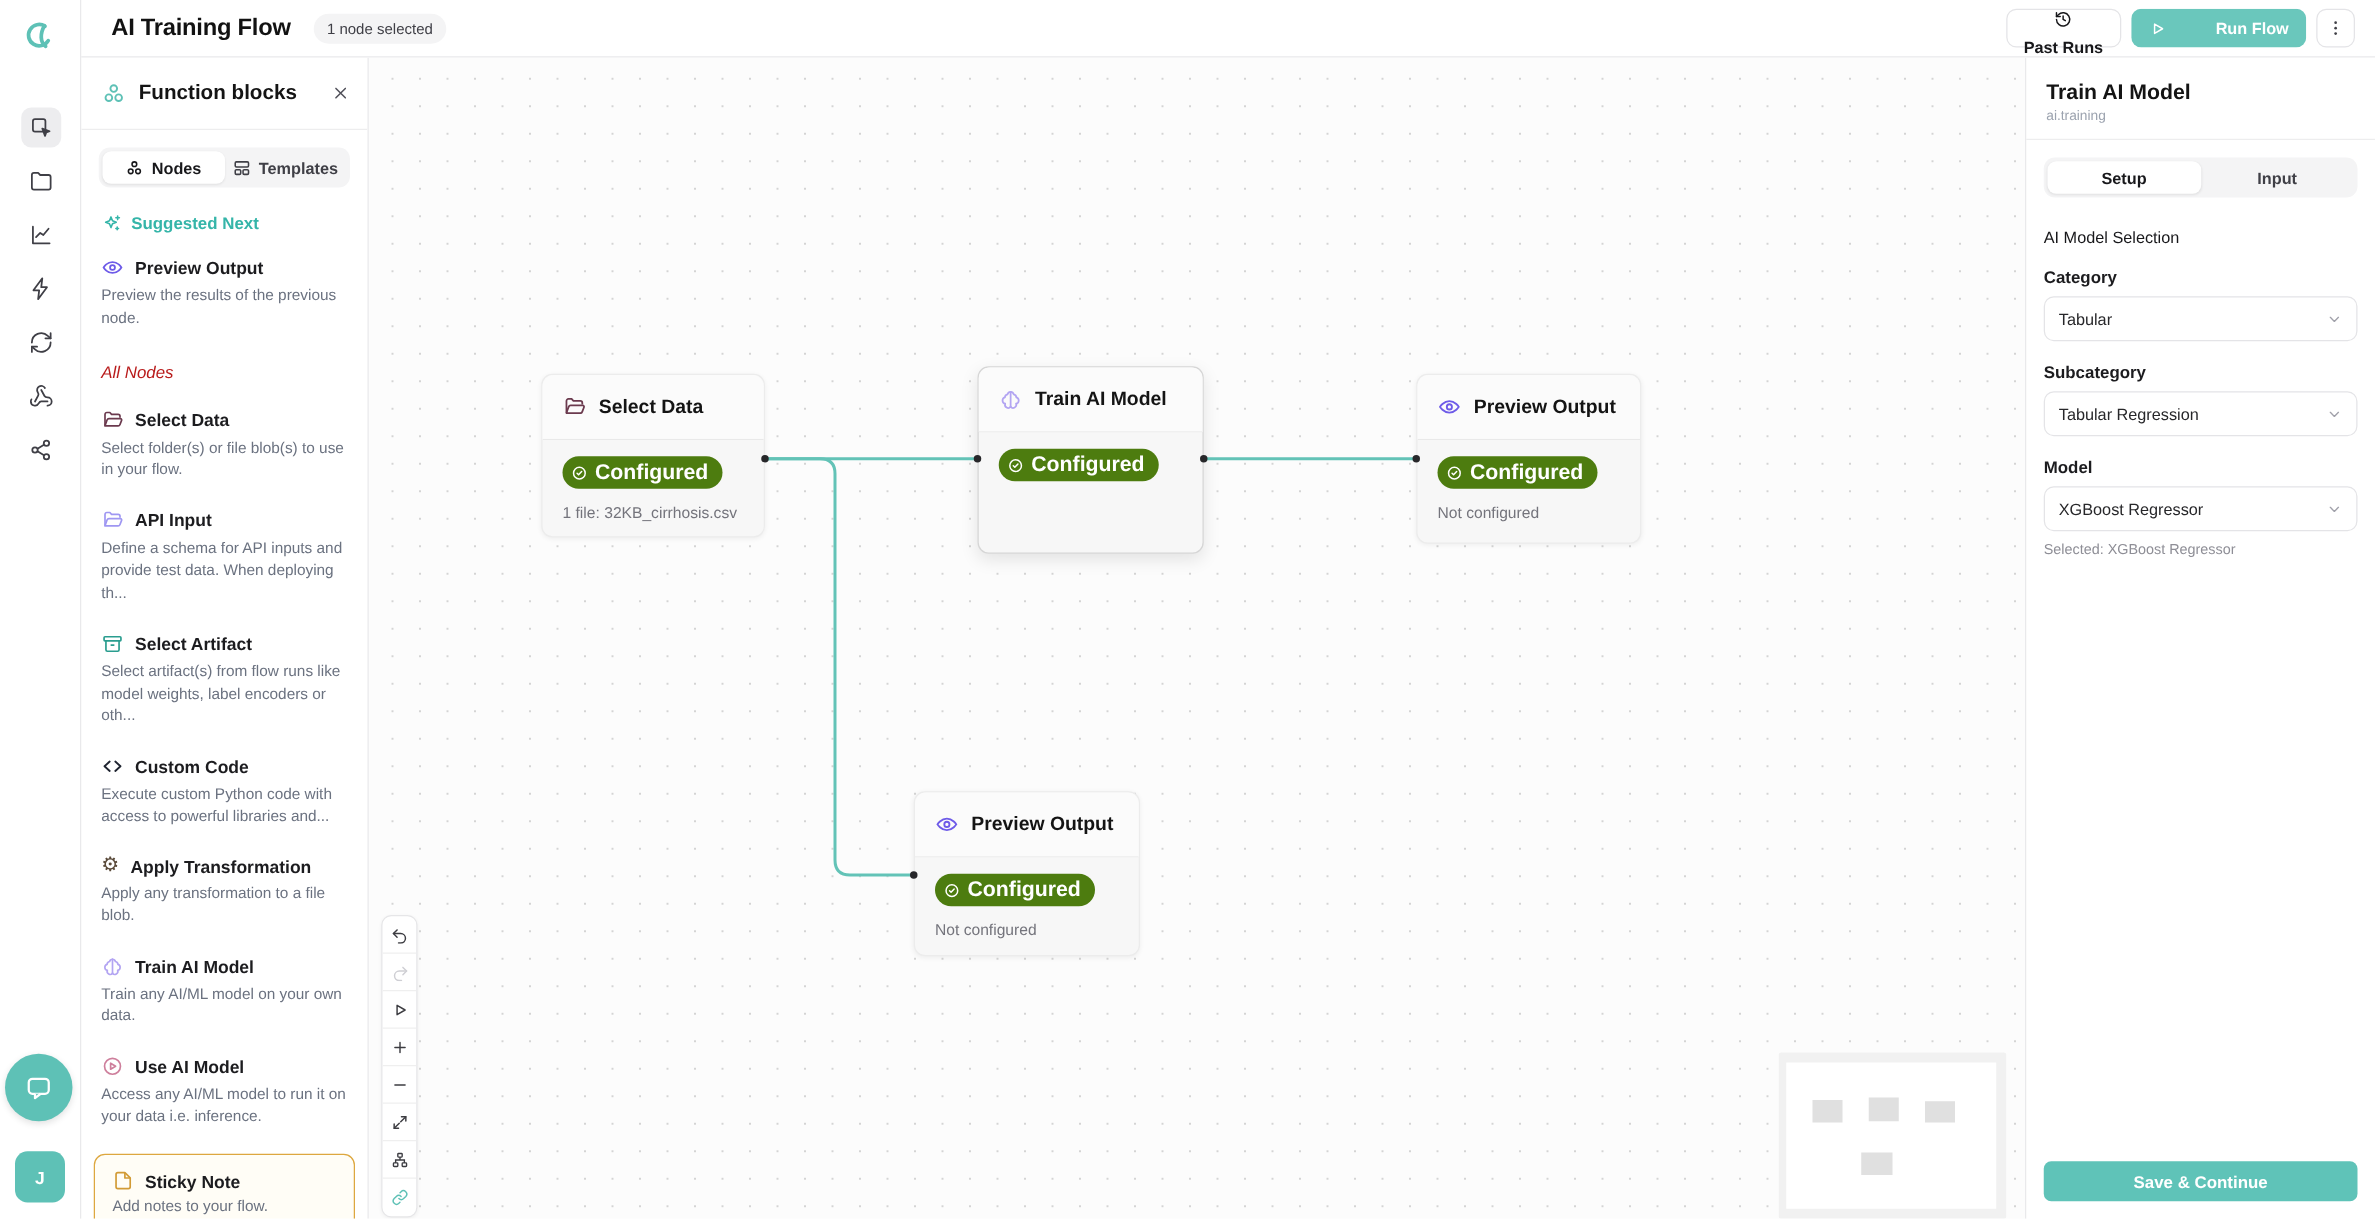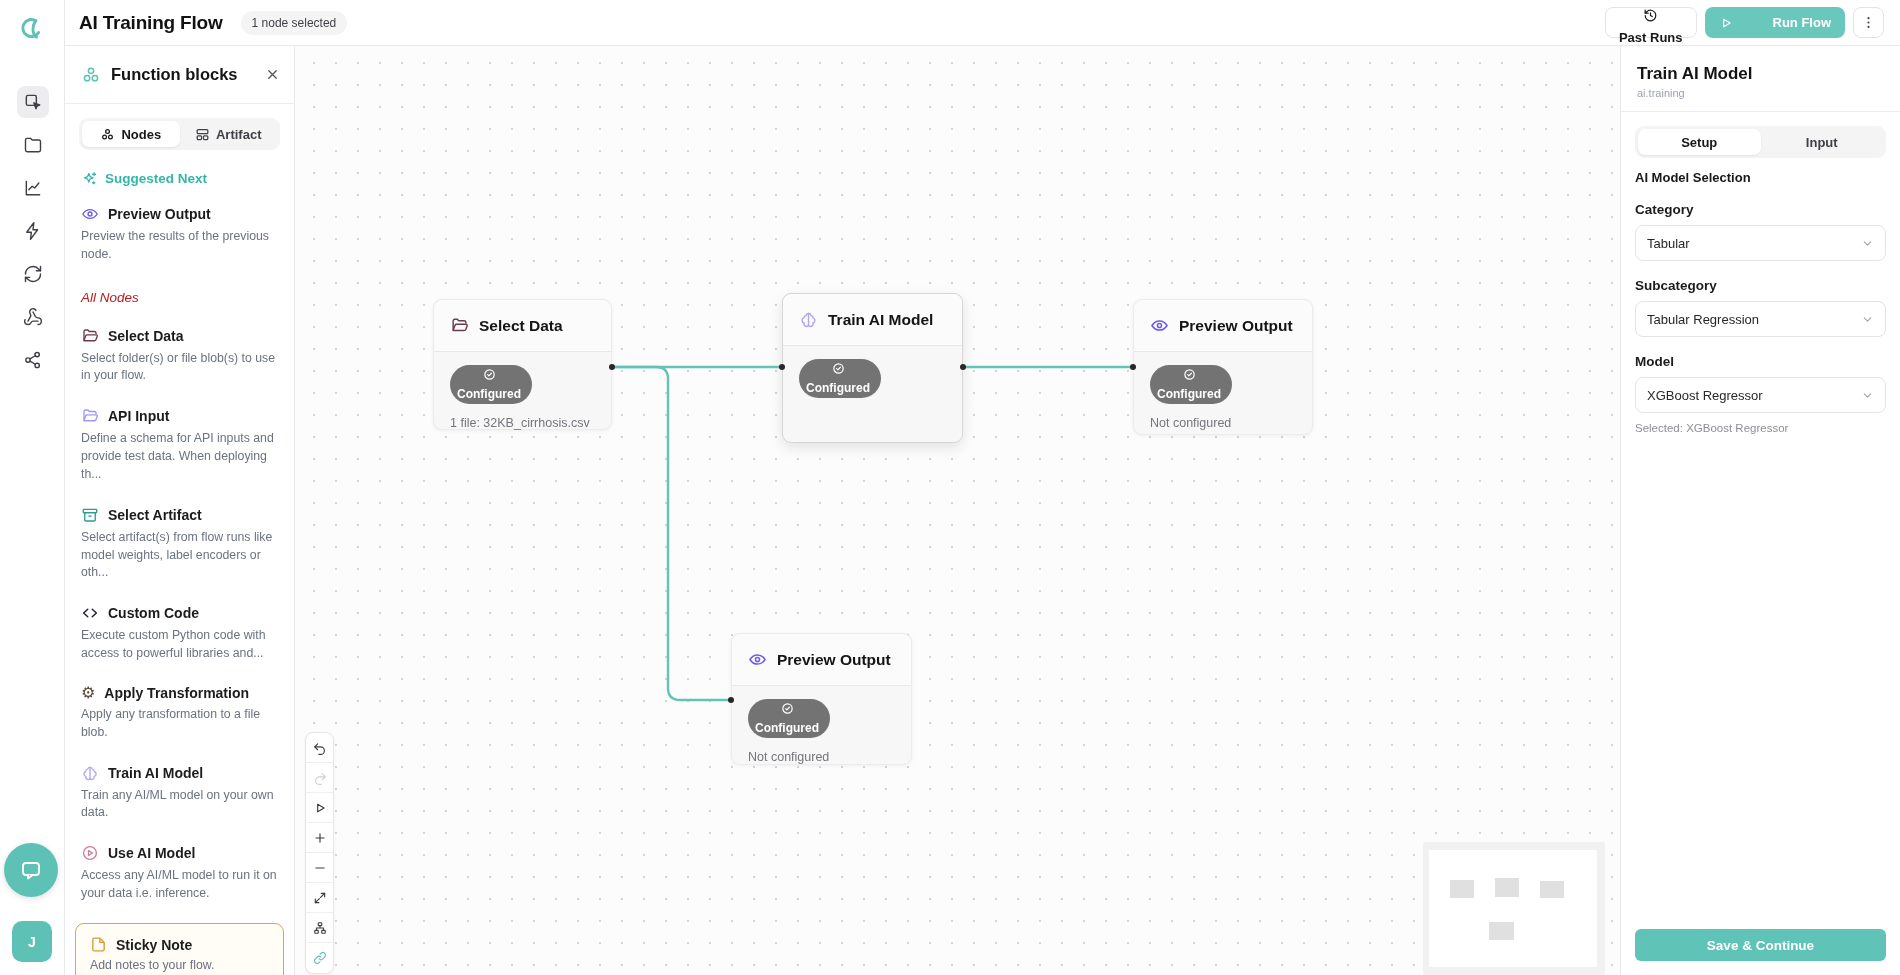--- a/index.html
+++ b/index.html
@@ -28,21 +28,21 @@
     box-shadow:0 2px 6px rgba(0,0,0,.12);
   }
   .rail-avatar {
     position:absolute; left:12px; bottom:13px; width:40px; height:41px; border-radius:10px;
     background:#5EC1B6; color:#fff; font-weight:700; font-size:14px;
     display:flex; align-items:center; justify-content:center; cursor:pointer;
   }
 
   
   .header {
-    position:absolute; left:53px; right:0; top:0; height:46px; background:#fff;
+    position:absolute; left:63px; right:0; top:0; height:46px; background:#fff;
     border-bottom:1px solid #e9e9eb; display:flex; align-items:center; z-index:25; padding:0 16px 0 26px;
   }
   .header-title { font-size:19px; font-weight:700; color:#121212; letter-spacing:-.2px; }
   .header-badge {
     margin-left:18px; background:#f4f4f5; color:#3f3f46; font-size:12px;
     padding:5px 11px; border-radius:999px;
   }
   .header-right { margin-left:auto; display:flex; align-items:center; gap:8px; }
   .btn {
     display:inline-flex; align-items:center; gap:7px; height:31px; padding:0 13px;
@@ -99,22 +99,22 @@
     box-shadow:0 1px 4px rgba(0,0,0,.06); z-index:2; cursor:pointer;
   }
   .fnode.selected { border-color:#d6d6d6; box-shadow:0 5px 14px rgba(0,0,0,.10); }
   .fnode-head {
     display:flex; align-items:center; gap:10px; height:52px; padding:0 16px;
     background:#fbfbfb; border-bottom:1px solid #e9e9e9; border-radius:9px 9px 0 0;
   }
   .fnode-title { font-size:15.5px; font-weight:700; color:#141414; }
   .fnode-body { padding:13px 16px 14px; }
   .pill {
-    display:inline-flex; align-items:center; gap:6px; background:#737373; color:#fff;
-    border-radius:999px; padding:3px 11px 3px 7px; font-size:12px; font-weight:600;flex-direction:column;
+    display:inline-flex; align-items:center; gap:6px; background:#4d7c0f; color:#fff;
+    border-radius:999px; padding:3px 11px 3px 7px; font-size:17px; font-weight:600;
   }
   .fnode-detail { margin-top:10px; font-size:12.5px; color:#74747c; line-height:1.5; }
 
   
   .ctoolbar {
     position:absolute; left:10px; top:686px; width:29px; background:#fff;
     border:1px solid #e6e6e8; border-radius:8px; z-index:10; overflow:hidden;
     box-shadow:0 1px 3px rgba(0,0,0,.05);
   }
   .ctool {
@@ -135,21 +135,21 @@
 
   
   .inspector {
     position:absolute; right:0; top:46px; bottom:0; width:280px; background:#fff;
     border-left:1px solid #e9e9eb; z-index:20; display:flex; flex-direction:column;
   }
   .insp-head { padding:18px 16px 12px; border-bottom:1px solid #ededee; }
   .insp-title { font-size:17px; font-weight:700; color:#141414; }
   .insp-sub { margin-top:3px; font-size:11px; color:#9ca3af; }
   .insp-body { flex:1; padding:0 14px; }
-  .insp-section { margin-top:12px; font-size:13px; font-weight:700; color:#18181b; }
+  .insp-section { margin-top:24px; font-size:13px; font-weight:400; color:#18181b; }
   .field-label { margin-top:17px; font-size:13.5px; font-weight:600; color:#1c1c1f; }
   .select {
     margin-top:8px; height:36px; border:1px solid #e4e4e7; border-radius:8px; background:#fff;
     display:flex; align-items:center; justify-content:space-between; padding:0 11px;
     font-size:13px; color:#27272a; cursor:pointer;
   }
   .select .chev { color:#a1a1aa; }
   .insp-note { margin-top:9px; font-size:11.5px; color:#8e8e96; }
   .insp-foot { padding:12px 14px 14px; }
   .save-btn {
@@ -283,21 +283,21 @@
           <circle cx="16.7" cy="16" r="3"></circle>
         </svg>
       <span>Nodes</span>
     </div>
     <div class="seg-tab">
       <svg width="15" height="15" viewBox="0 0 24 24" fill="none" stroke="#3f3f46" stroke-width="2">
           <rect x="3.5" y="4" width="17" height="6.5" rx="1.5"></rect>
           <rect x="3.5" y="14" width="7" height="6" rx="1.5"></rect>
           <rect x="13.5" y="14" width="7" height="6" rx="1.5"></rect>
         </svg>
-      <span>Artifact</span>
+      <span>Templates</span>
     </div>
   </div>
 
   <div class="panel-body">
     <div class="suggested-head">
       <span>
         <svg width="17" height="17" viewBox="0 0 24 24" fill="none" stroke="#35B5A9" stroke-width="1.8" stroke-linejoin="round" stroke-linecap="round">
             <path d="M11 5 12.7 9.3 17 11l-4.3 1.7L11 17l-1.7-4.3L5 11l4.3-1.7z"></path>
             <path d="M18.5 4v4M16.5 6h4"></path>
             <path d="M18 16.5v3M16.5 18h3"></path>

